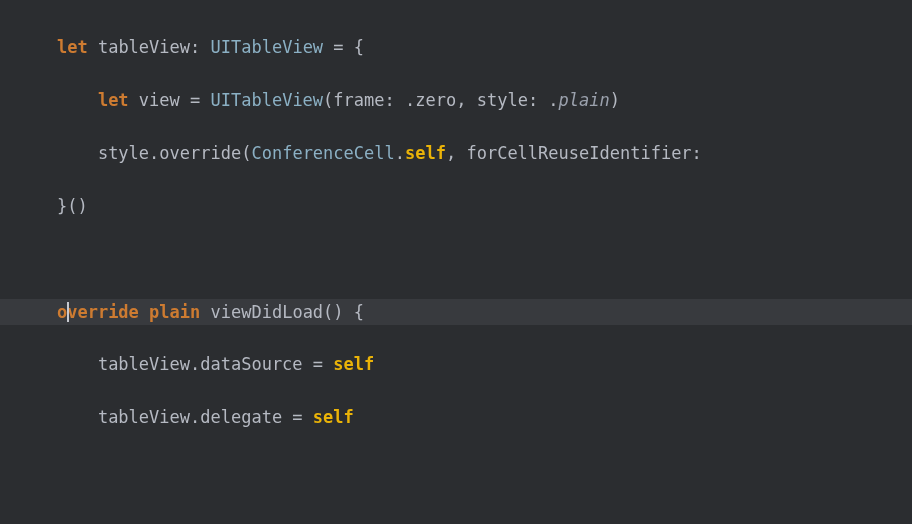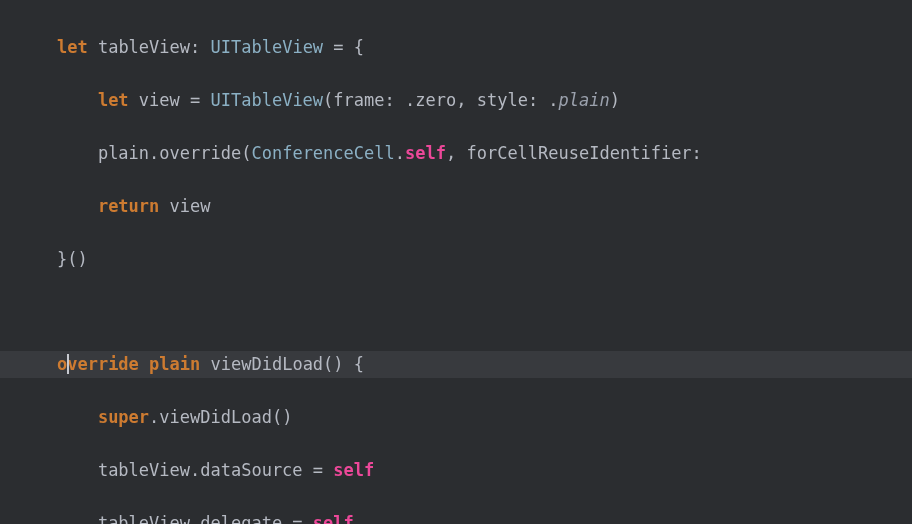--- a/index.html
+++ b/index.html
@@ -36,38 +36,36 @@
       height: 20px;
       background: #c7c9cf;
       top: 3px;
       left: 67px;
       z-index: 5;
     }
     .kw { color: #cd7b31; font-weight: bold; }
     .ident { color: #b5b9c2; }
     .type { color: #8bb0c4; }
     .func { color: #b5b9c2; }
-    .self { color: #ec4899; font-weight: bold; }
+    .self { color: #eab308; font-weight: bold; }
     .ital { font-style: italic; color: #9ba1ad; }
     .punct { color: #b5b9c2; }
     .paren { color: #b5b9c2; }
     .param { color: #b5b9c2; }
   </style>
 </head>
 <body>
 
 <div class="code-area">
 <div class="line"><span>    </span><span class="kw">let</span><span class="ident"> tableView</span><span class="punct">: </span><span class="type">UITableView</span><span class="punct"> = {</span></div>
 <div class="line"><span>        </span><span class="kw">let</span><span class="ident"> view = </span><span class="type">UITableView</span><span class="paren">(</span><span class="param">frame</span><span class="punct">: .</span><span class="ident">zero</span><span class="punct">, </span><span class="param">style</span><span class="punct">: .</span><span class="ital">plain</span><span class="paren">)</span></div>
-<div class="line"><span>        </span><span class="ident">plain.</span><span class="func">override</span><span class="paren">(</span><span class="type">ConferenceCell</span><span class="punct">.</span><span class="self">self</span><span class="punct">, </span><span class="param">forCellReuseIdentifier</span><span class="punct">:</span></div>
-<div class="line"><span>        </span><span class="kw">return</span><span class="ident"> view</span></div>
+<div class="line"><span>        </span><span class="ident">style.</span><span class="func">override</span><span class="paren">(</span><span class="type">ConferenceCell</span><span class="punct">.</span><span class="self">self</span><span class="punct">, </span><span class="param">forCellReuseIdentifier</span><span class="punct">:</span></div>
 <div class="line"><span>    </span><span class="punct">}()</span></div>
 <div class="line"></div>
 <div class="line highlighted"><span class="cursor"></span><span>    </span><span class="kw">override</span><span> </span><span class="kw">plain</span><span class="ident"> viewDidLoad</span><span class="punct">() {</span></div>
-<div class="line"><span>        </span><span class="kw">super</span><span class="punct">.</span><span class="func">viewDidLoad</span><span class="paren">()</span></div>
 <div class="line"><span>        </span><span class="ident">tableView.dataSource = </span><span class="self">self</span></div>
 <div class="line"><span>        </span><span class="ident">tableView.delegate = </span><span class="self">self</span></div>
 
 
 
 
 
 
 
 </div>

